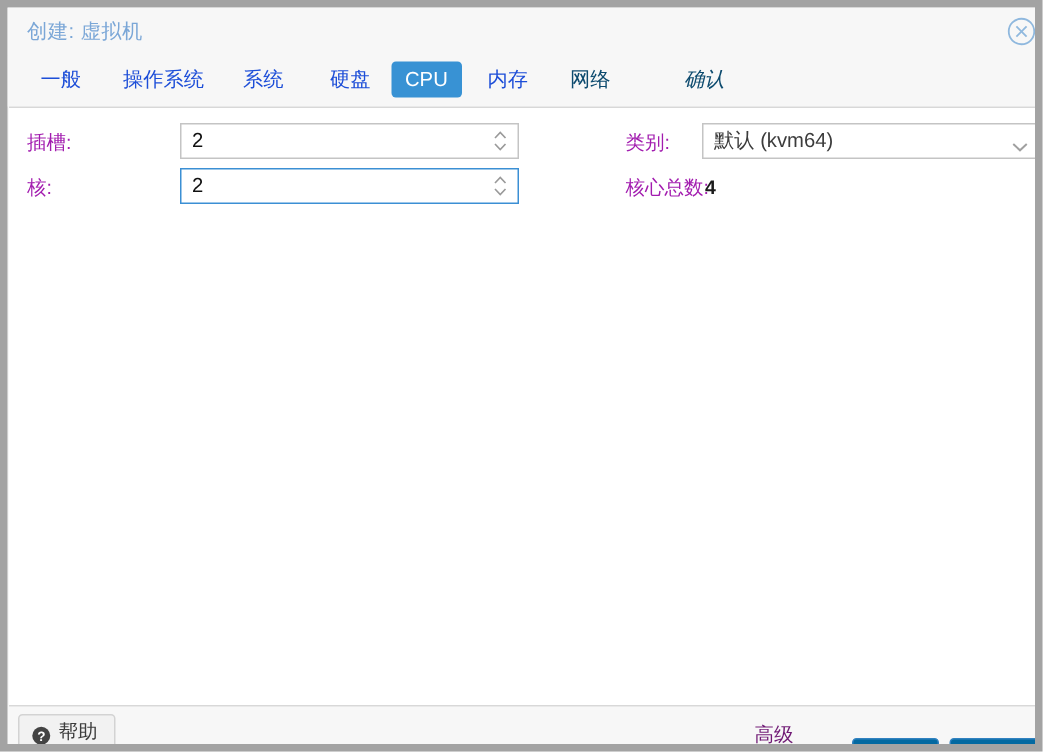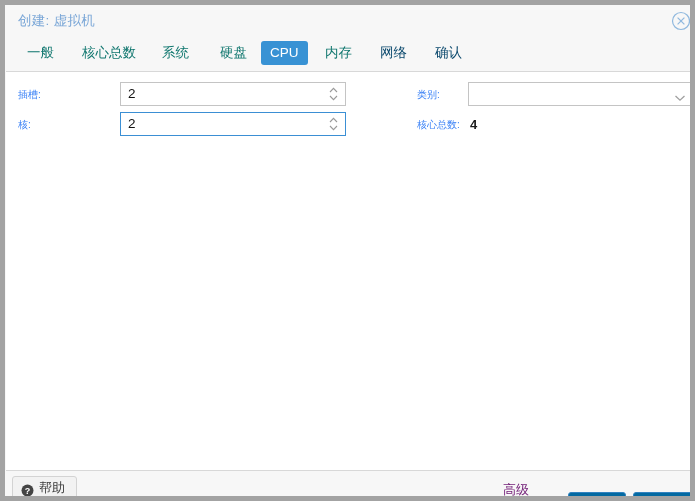--- a/index.html
+++ b/index.html
@@ -57,21 +57,21 @@
     height: 34px;
     background: #f7f7f7;
   }
   .tab {
     position: absolute;
     top: 4px;
     height: 24px;
     line-height: 24px;
     padding: 0 9px;
     font-size: 13.5px;
-    color: #0f766e;
+    color: #1d4ed8;
     white-space: nowrap;
     border-radius: 3px;
     cursor: pointer;
     box-sizing: border-box;
   }
   .tab.active {
     background: #3892d4;
     color: #ffffff;
   }
   .tab.disabled {
@@ -86,22 +86,22 @@
     width: 693px;
     height: 400px;
     background: #ffffff;
     border-top: 1px solid #d8d8d8;
     border-bottom: 1px solid #d8d8d8;
     box-sizing: border-box;
   }
 
   .form-label {
     position: absolute;
-    font-size: 10px;
-    color: #3b82f6;
+    font-size: 13px;
+    color: #a21caf;
     white-space: nowrap;
     line-height: 22px;
   }
   .form-static {
     position: absolute;
     font-size: 13px;
     color: #1b1b1b;
     font-weight: bold;
     white-space: nowrap;
     line-height: 22px;
@@ -236,27 +236,27 @@
       <svg width="20" height="20" viewBox="0 0 20 20">
         <circle cx="10" cy="10" r="8.5" fill="none" stroke="#8fb8de" stroke-width="1.2"></circle>
         <line x1="6.6" y1="6.6" x2="13.4" y2="13.4" stroke="#8fb8de" stroke-width="1.2"></line>
         <line x1="13.4" y1="6.6" x2="6.6" y2="13.4" stroke="#8fb8de" stroke-width="1.2"></line>
       </svg>
     </div>
   </div>
 
   <div class="tabbar">
     <div class="tab" style="left:13px;">一般</div>
-    <div class="tab" style="left:68px;">核心总数</div>
+    <div class="tab" style="left:68px;">操作系统</div>
     <div class="tab" style="left:148px;">系统</div>
     <div class="tab" style="left:206px;">硬盘</div>
     <div class="tab active" style="left:256px;">CPU</div>
     <div class="tab" style="left:311px;">内存</div>
     <div class="tab disabled" style="left:366px;">网络</div>
-    <div class="tab disabled" style="left:421px;">确认</div>
+    <div class="tab disabled" style="left:442px;font-style:italic;">确认</div>
   </div>
 
   <div class="content">
 
     <div class="form-label" style="left:12px; top:12px;">插槽:</div>
     <div class="spinner" style="left:114px; top:10px; width:226px;">
       <span class="val">2</span>
       <span class="spin-arrows">
         <svg width="13" height="18" viewBox="0 0 13 18">
           <polyline points="3,7 6.5,3.3 10,7" fill="none" stroke="#9a9a9a" stroke-width="1.1"></polyline>
@@ -271,20 +271,21 @@
       <span class="spin-arrows">
         <svg width="13" height="18" viewBox="0 0 13 18">
           <polyline points="3,7 6.5,3.3 10,7" fill="none" stroke="#9a9a9a" stroke-width="1.1"></polyline>
           <polyline points="3,11 6.5,14.7 10,11" fill="none" stroke="#9a9a9a" stroke-width="1.1"></polyline>
         </svg>
       </span>
     </div>
 
     <div class="form-label" style="left:411px; top:12px;">类别:</div>
     <div class="combo" style="left:462px; top:10px; width:225px;">
+      <span class="val">默认 (kvm64)</span>
       <span class="combo-arrow">
         <svg width="12" height="8" viewBox="0 0 12 8">
           <polyline points="1.5,2 6,6.2 10.5,2" fill="none" stroke="#a0a0a0" stroke-width="1.3"></polyline>
         </svg>
       </span>
     </div>
 
     <div class="form-label" style="left:411px; top:42px;">核心总数:</div>
     <div class="form-static" style="left:464px; top:42px;">4</div>
 

